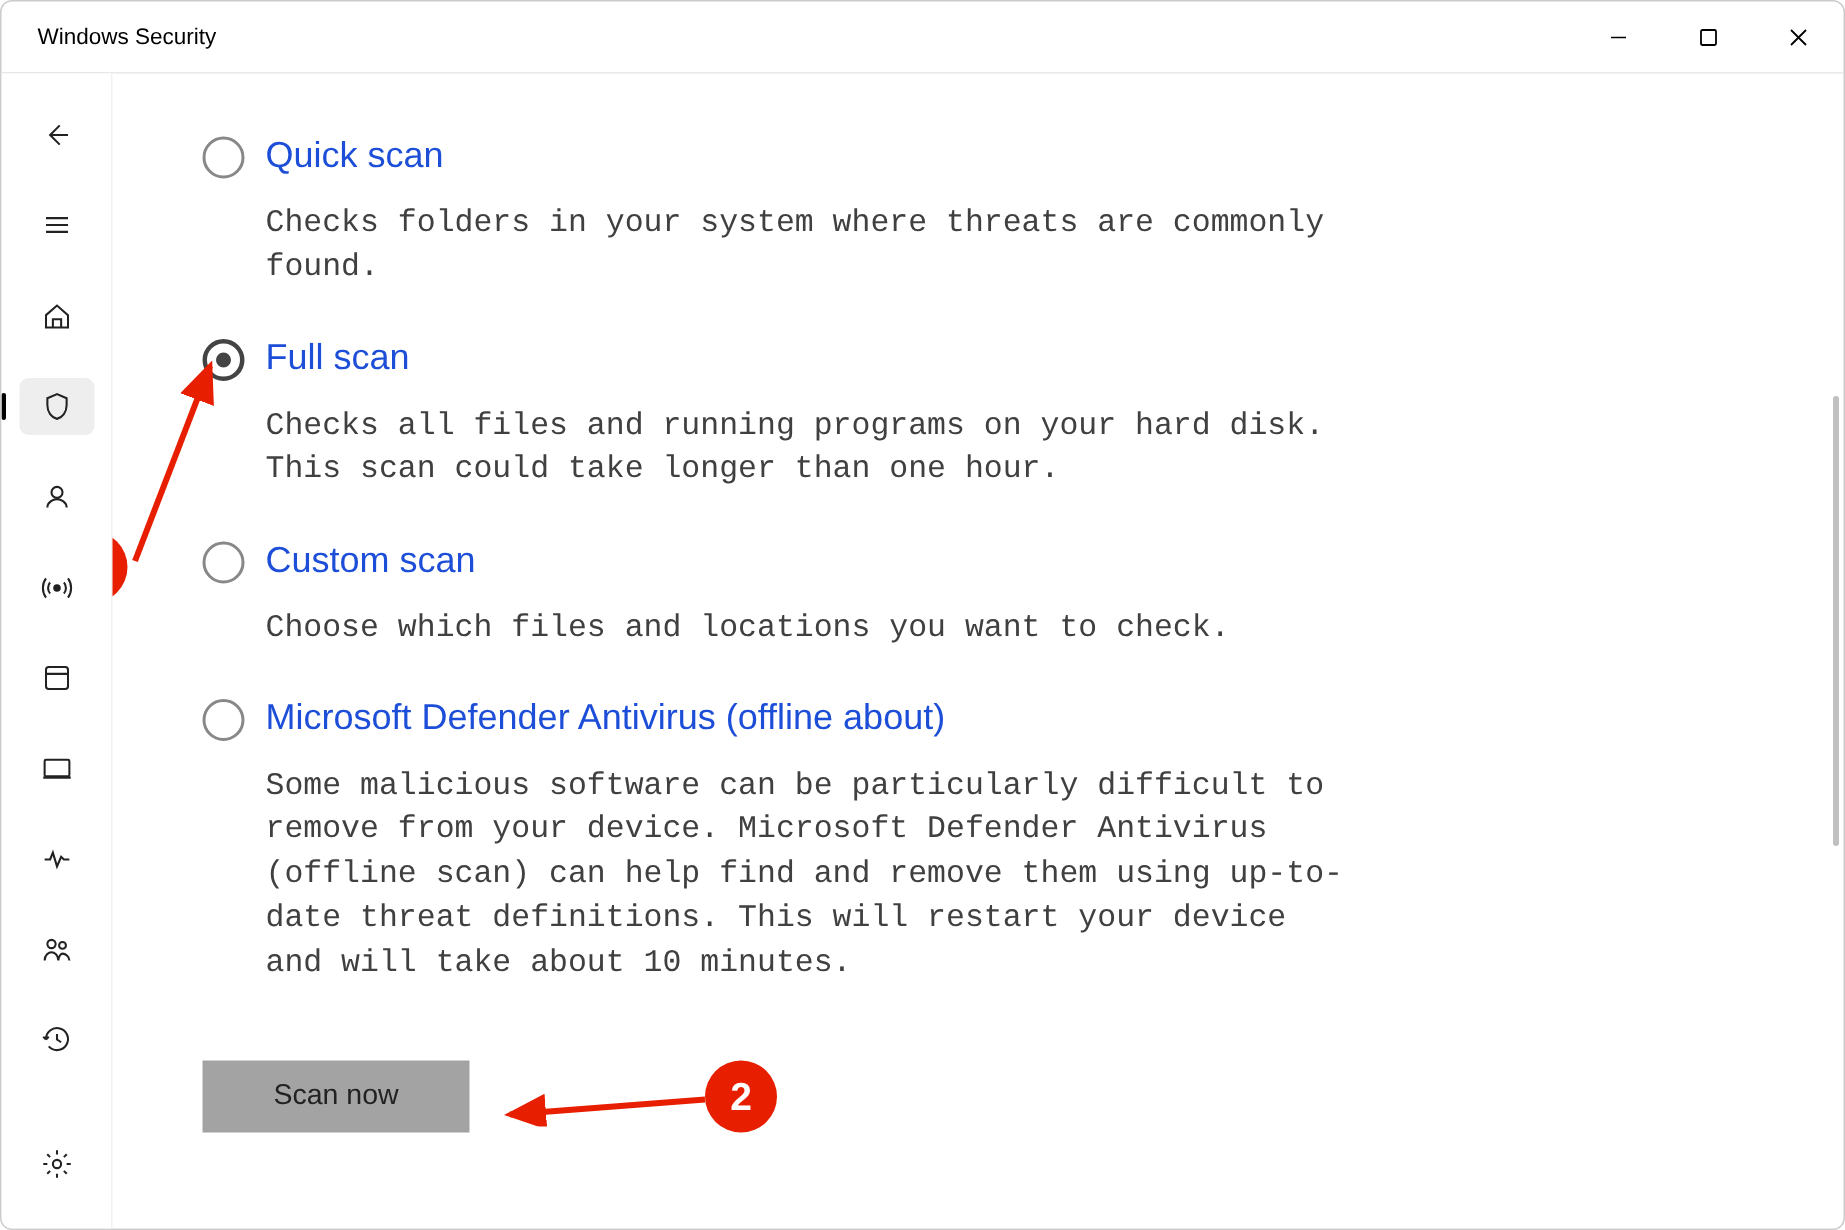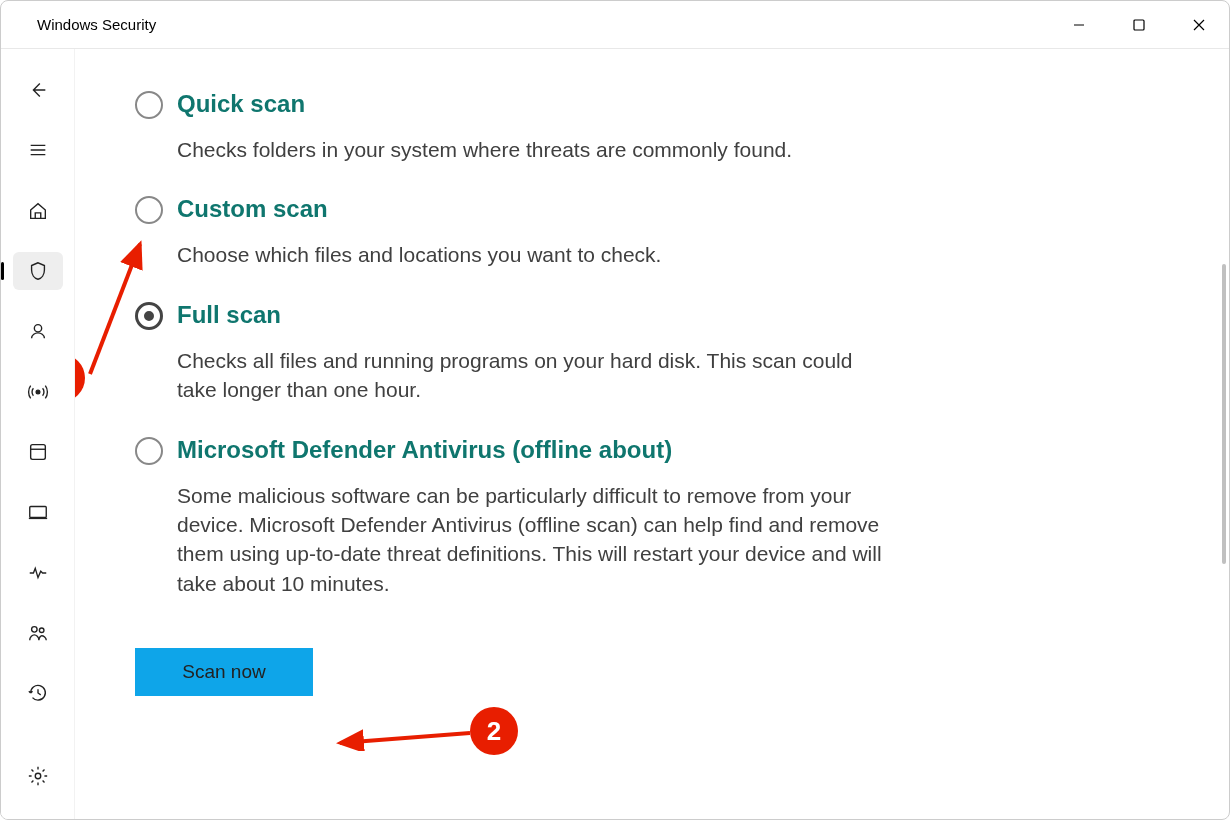--- a/index.html
+++ b/index.html
@@ -13,21 +13,21 @@
     border: 1px solid #ccc;
     border-radius: 8px;
     position: relative;
   }
   
   .title-bar {
     height: 48px;
     display: flex;
     align-items: center;
     justify-content: space-between;
-    padding-left: 36px;
+    padding-left: 24px;
     border-bottom: 1px solid #e8e8e8;
   }
   .title-bar .title {
     font-size: 15px;
     color: #000;
   }
   .win-controls {
     display: flex;
     height: 100%;
   }
@@ -113,37 +113,38 @@
   .radio.selected::after {
     content: "";
     position: absolute;
     top: 3px; left: 3px; right: 3px; bottom: 3px;
     background: #444;
     border-radius: 50%;
     border: 3px solid #fff;
   }
   .option-title {
     font-size: 24px;
-    font-weight: 700;
-    color: #0f766e;
+    font-weight: 400;
+    color: #1d4ed8;
     margin: 0;
     line-height: 30px;
   }
   .option-desc {
     font-size: 21px;
     color: #404040;
     margin: 16px 0 0 0;
     max-width: 720px;
     line-height: 1.4;
+    font-family: Liberation Mono, monospace;
   }
   .scan-btn {
     margin-top: 20px;
     width: 178px;
     height: 48px;
-    background: #0ea5e9;
+    background: #a3a3a3;
     border: none;
     font-size: 19px;
     color: #222;
     cursor: pointer;
     display: inline-flex;
     align-items: center;
     justify-content: center;
   }
   
   .annot {
@@ -274,32 +275,32 @@
 
     <div class="option-block">
       <div class="radio"></div>
       <div>
         <p class="option-title">Quick scan</p>
         <p class="option-desc">Checks folders in your system where threats are commonly found.</p>
       </div>
     </div>
 
     <div class="option-block">
+      <div class="radio selected"></div>
+      <div>
+        <p class="option-title">Full scan</p>
+        <p class="option-desc">Checks all files and running programs on your hard disk. This scan could take longer than one hour.</p>
+      </div>
+    </div>
+
+    <div class="option-block">
       <div class="radio"></div>
       <div>
         <p class="option-title">Custom scan</p>
         <p class="option-desc">Choose which files and locations you want to check.</p>
-      </div>
-    </div>
-
-    <div class="option-block">
-      <div class="radio selected"></div>
-      <div>
-        <p class="option-title">Full scan</p>
-        <p class="option-desc">Checks all files and running programs on your hard disk. This scan could take longer than one hour.</p>
       </div>
     </div>
 
     <div class="option-block">
       <div class="radio"></div>
       <div>
         <p class="option-title">Microsoft Defender Antivirus (offline about)</p>
         <p class="option-desc">Some malicious software can be particularly difficult to remove from your device. Microsoft Defender Antivirus (offline scan) can help find and remove them using up-to-date threat definitions. This will restart your device and will take about 10 minutes.</p>
       </div>
     </div>

